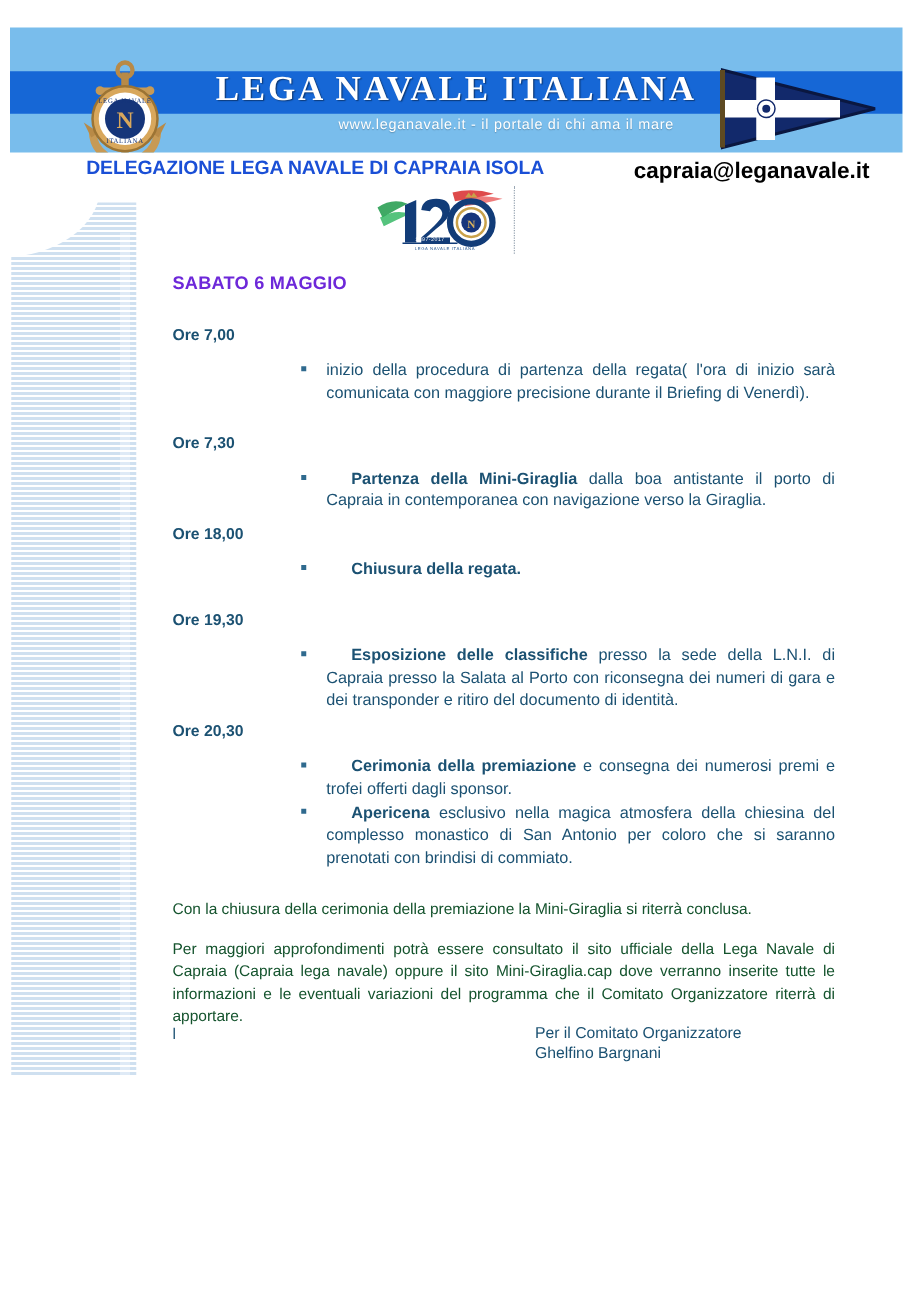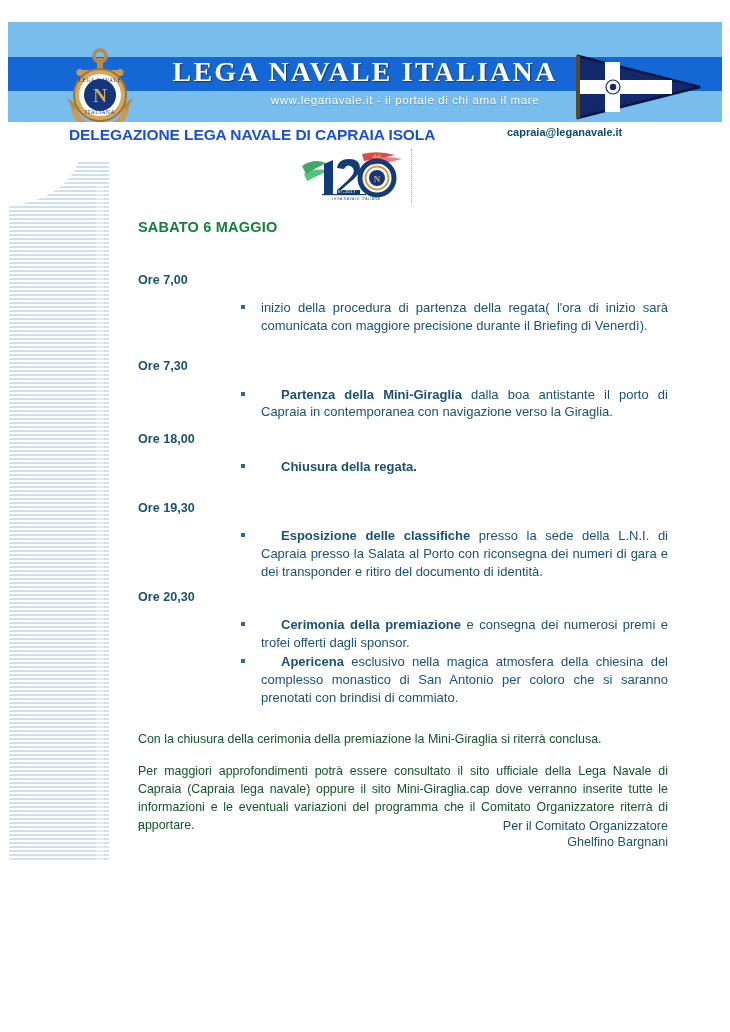--- a/index.html
+++ b/index.html
@@ -148,23 +148,23 @@
     font-weight: bold;
     color: #1a4fd6;
     letter-spacing: -0.1px;
     white-space: nowrap;
     margin-left: 32px;
   }
   #delegation-email {
     position: absolute;
     left: 507px;
     top: 0px;
-    font-size: 11px;
+    font-size: 18px;
     font-weight: bold;
-    color: #0c4a6e;
+    color: #000000;
     white-space: nowrap;
   }
 
   
   #anniversary-logo {
     position: absolute;
     left: 300px;
     top: 150px;
     width: 118px;
     height: 52px;
@@ -187,22 +187,22 @@
     top: 218px;
     width: 530px;
     z-index: 10;
     color: #1b5172;
     font-size: 12.4px;
     line-height: 1.36;
   }
   .day-heading {
     font-size: 14.5px;
     font-weight: bold;
-    color: #15803d;
-    margin: 0 0 34px 0;
+    color: #6d28d9;
+    margin: 0 0 22px 0;
     letter-spacing: 0.2px;
   }
   .sched-block {
     position: relative;
     margin-bottom: 0;
   }
   .time-label {
     font-size: 12.6px;
     font-weight: bold;
     color: #1b5172;
@@ -262,21 +262,21 @@
     left: 0px;
     top: 2px;
     font-size: 12.4px;
     color: #1b5172;
   }
   #committee-block {
     position: absolute;
     left: 290px;
     top: 0px;
     width: 240px;
-    text-align: right;
+    text-align: left;
     color: #1b5172;
     font-size: 12.6px;
     line-height: 1.3;
   }
   #signature-img {
     position: absolute;
     left: 325px;
     top: 42px;
     width: 178px;
     height: 55px;

